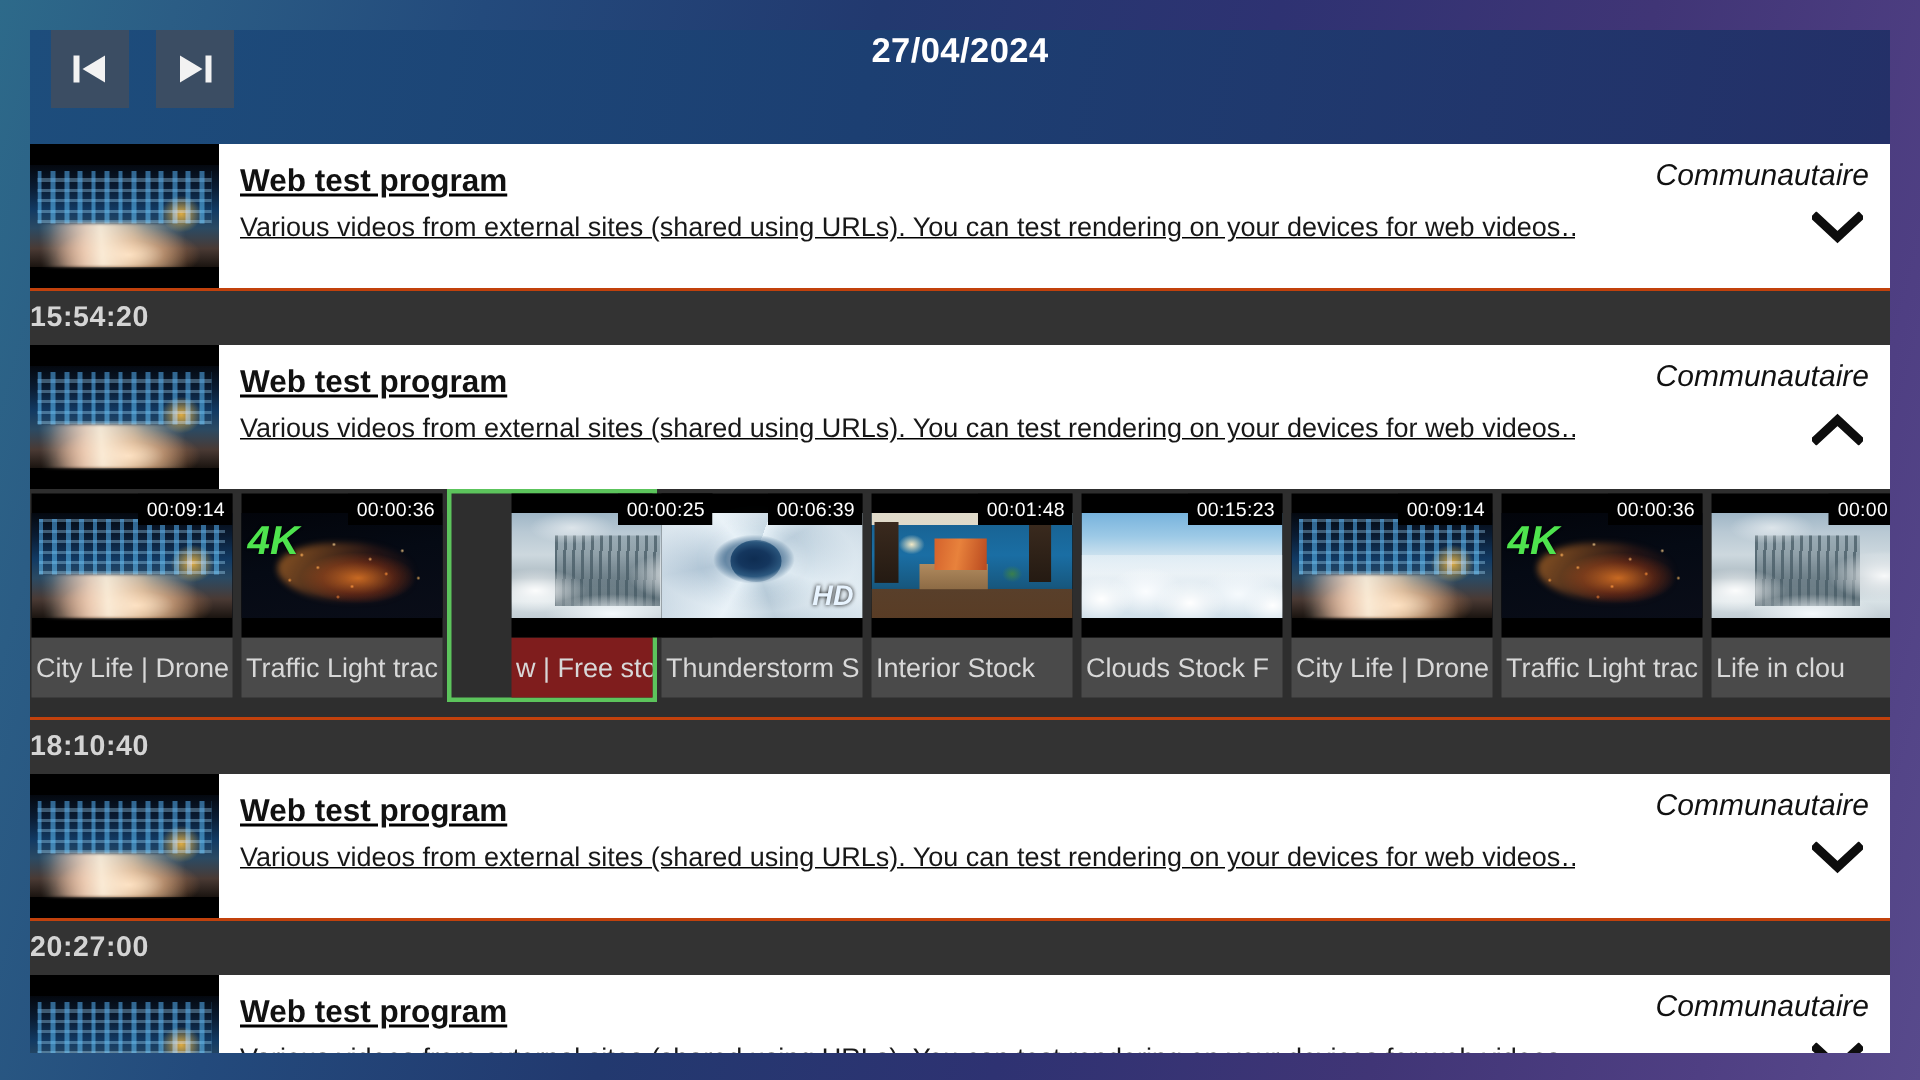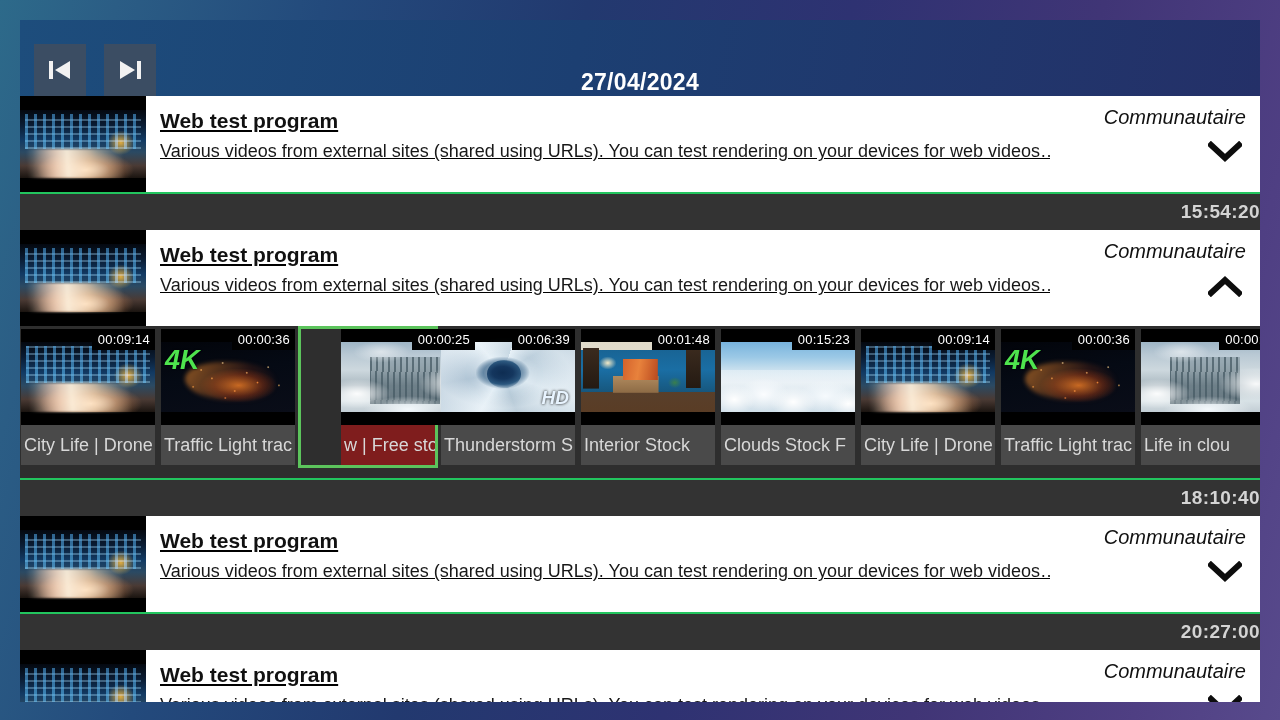--- a/index.html
+++ b/index.html
@@ -38,21 +38,21 @@
     overflow: hidden;
     background: #1f1f1f;
   }
 
   
   #header-bar {
     position: relative;
     height: 76px;
     background: linear-gradient(100deg, #1d4d7c 0%, #1c3f72 45%, #243068 100%);
     display: flex;
-    align-items: flex-end;
+    align-items: flex-start;
     padding: 0 14px;
   }
   .nav-btn {
     width: 52px;
     height: 52px;
     background: #3b4d63;
     border: none;
     display: flex;
     align-items: center;
     justify-content: center;
@@ -82,22 +82,22 @@
 
   
   .time-sep {
     height: 38px;
     background: #333333;
     color: #d4d4d4;
     font-size: 19px;
     font-weight: bold;
     display: flex;
     align-items: center;
-    justify-content: flex-end;
-    border-top: 2px solid #22c55e;
+    justify-content: flex-start;
+    border-top: 2px solid #c2410c;
     letter-spacing: .4px;
   }
 
   
   .program-row {
     display: flex;
     background: #ffffff;
     height: 96px;
     align-items: stretch;
     overflow: hidden;

